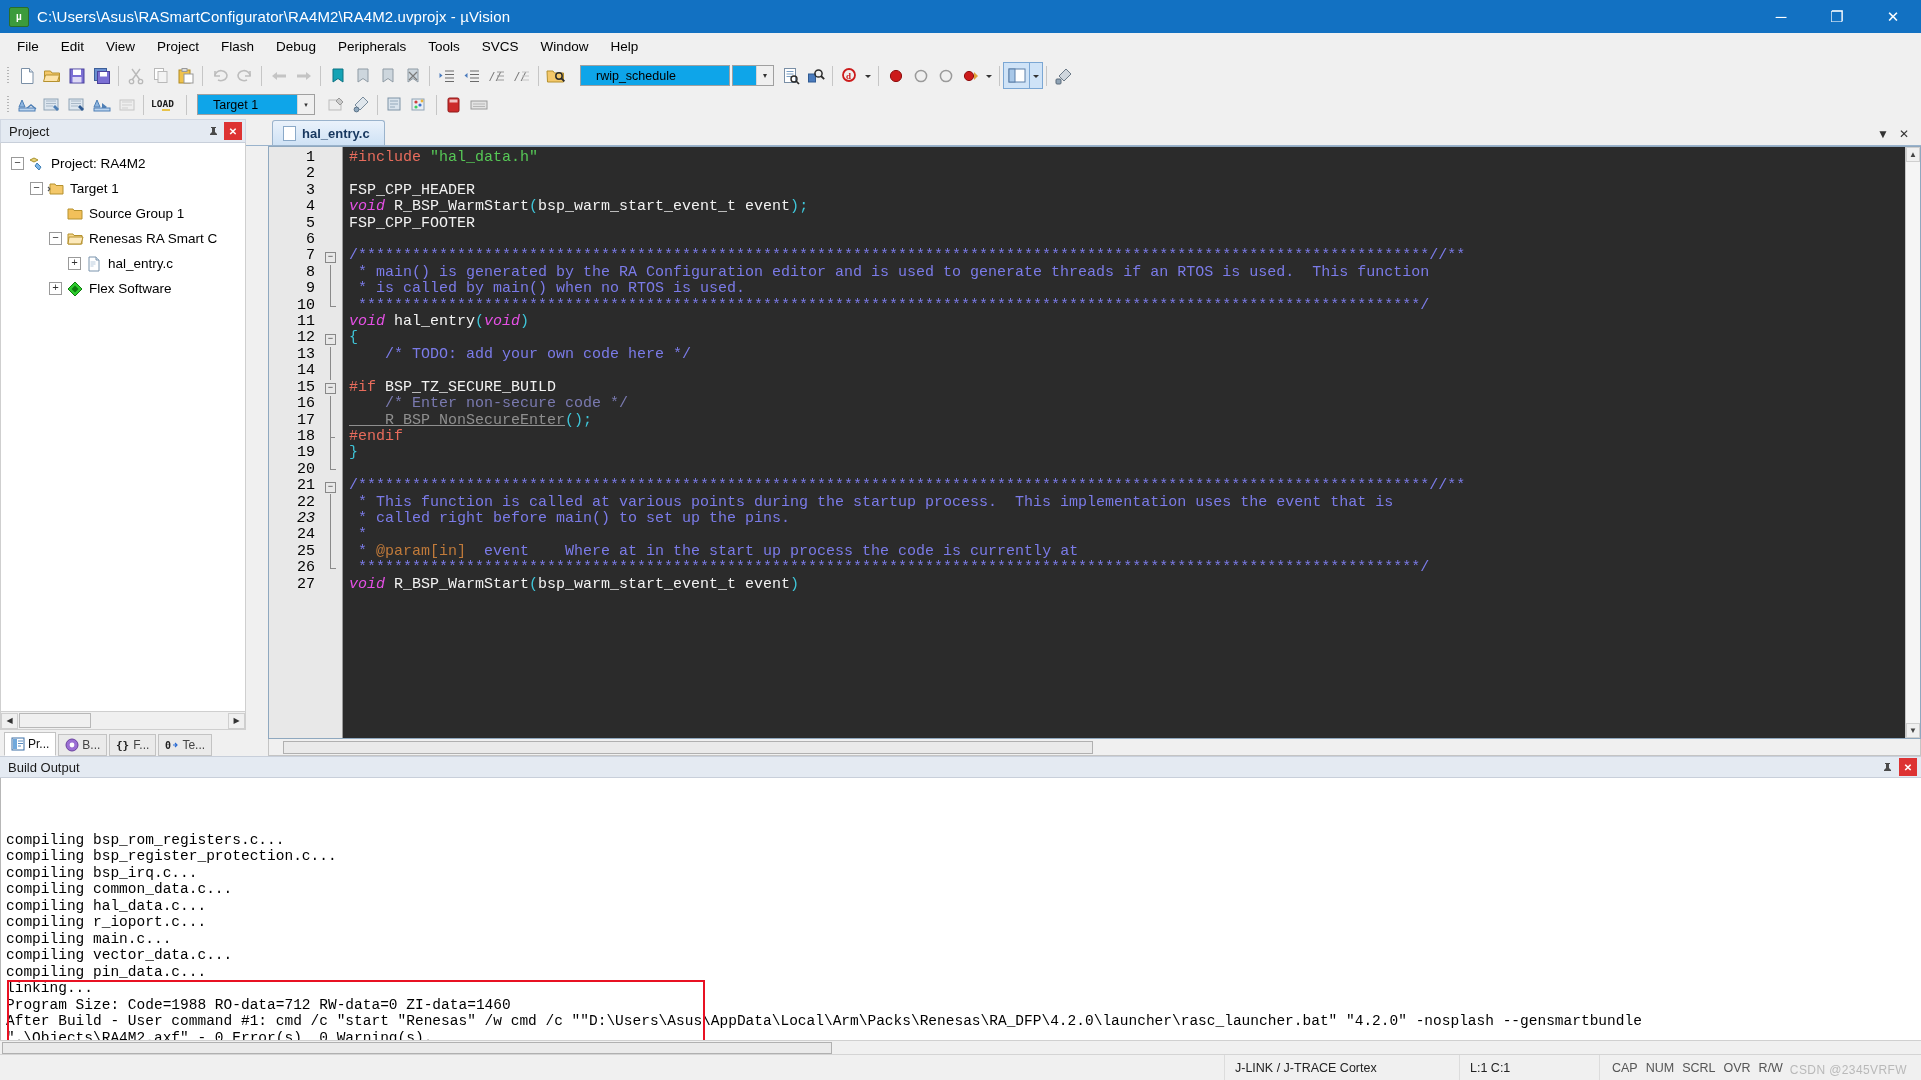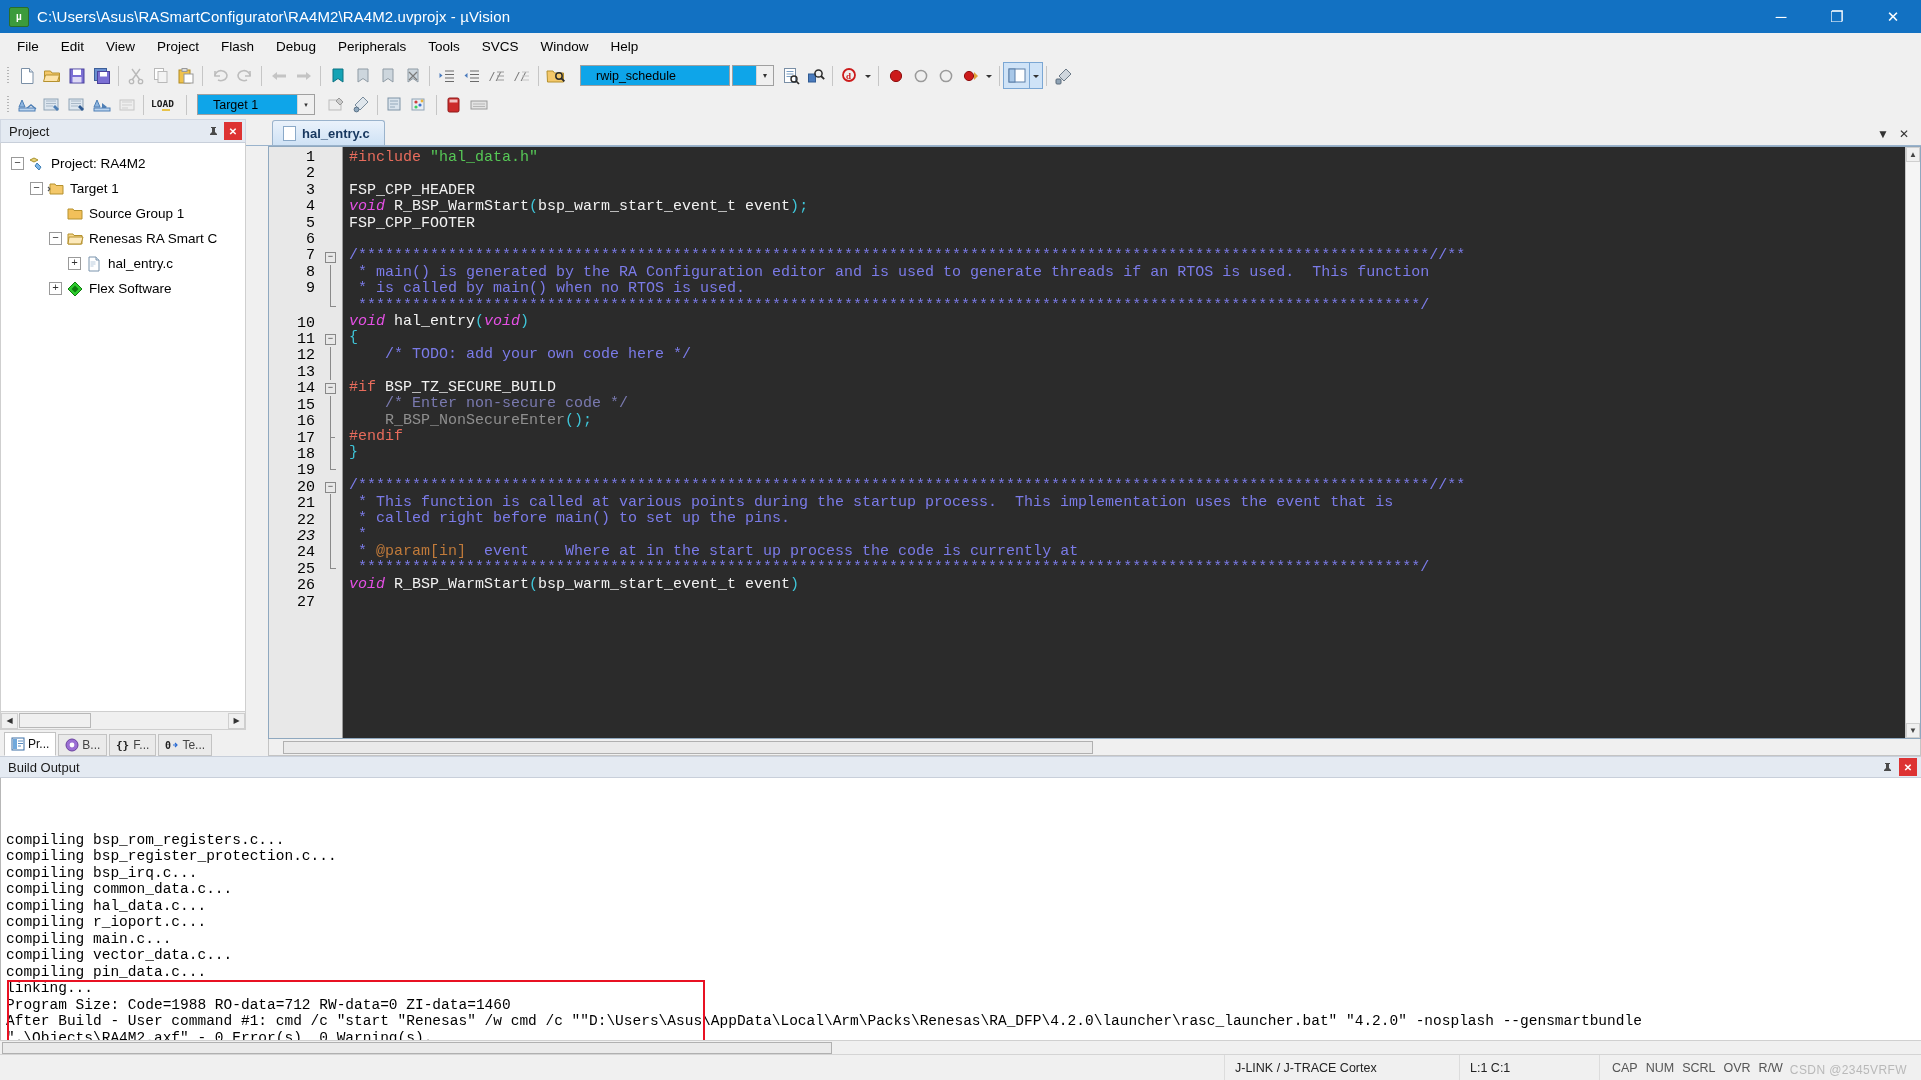--- a/index.html
+++ b/index.html
@@ -138,21 +138,21 @@
     flex:1 1 auto; background:#2b2b2b; color:#dcdcdc; overflow:hidden;
     font-family:"Liberation Mono", monospace; font-size:15px; line-height:16.4px;
     padding:3px 0 0 6px; white-space:pre;
   }
   .c-pre { color:#e86c5c; }
   .c-str { color:#56c856; }
   .c-kw  { color:#e550e5; font-style:italic; }
   .c-plain { color:#f2f2f2; }
   .c-cmt { color:#7b7be8; }
   .c-punc { color:#3fc5d8; }
-  .c-dim { color:#8f8f8f; }
+  .c-dim { color:#8f8f8f;text-decoration:underline; }
   .c-dim2 { color:#7a7ab0; }
   .c-doc { color:#c07a3a; }
 
   .ed-hscroll { height:17px; background:#f0f0f0; display:flex; align-items:center; margin-left:22px; border:1px solid #c4c4c4; border-top:none;}
   .ed-hthumb { height:13px; background:#eaeaea; border:1px solid #b0b0b0; margin-left:14px; width:810px; }
   .vscroll { width:15px; flex:0 0 15px; background:#f0f0f0; border-left:1px solid #c8c8c8; display:flex; flex-direction:column; }
   .vbtn { height:15px; background:#f0f0f0; border:1px solid #cfcfcf; display:flex;align-items:center;justify-content:center;font-size:8px;color:#444; }
 
   
   .buildpanel { flex:0 0 auto; display:flex; flex-direction:column; background:#fff; }
@@ -629,21 +629,21 @@
         <div class="gutter" id="gutter">
             <div style="padding-right: 6px;">1</div>
             <div style="padding-right: 6px;">2</div>
             <div style="padding-right: 6px;">3</div>
             <div style="padding-right: 6px;">4</div>
             <div style="padding-right: 6px;">5</div>
             <div style="padding-right: 6px;">6</div>
             <div style="padding-right: 6px;">7</div>
             <div style="padding-right: 6px;">8</div>
             <div style="padding-right: 6px;">9</div>
-            <div style="padding-right: 6px; margin-top: 18px;">10</div>
+            <div style="padding-right: 6px;">10</div>
             <div style="padding-right: 6px;">11</div>
             <div style="padding-right: 6px;">12</div>
             <div style="padding-right: 6px;">13</div>
             <div style="padding-right: 6px;">14</div>
             <div style="padding-right: 6px;">15</div>
             <div style="padding-right: 6px;">16</div>
             <div style="padding-right: 6px;">17</div>
             <div style="padding-right: 6px;">18</div>
             <div style="padding-right: 6px;">19</div>
             <div style="padding-right: 6px;">20</div>

